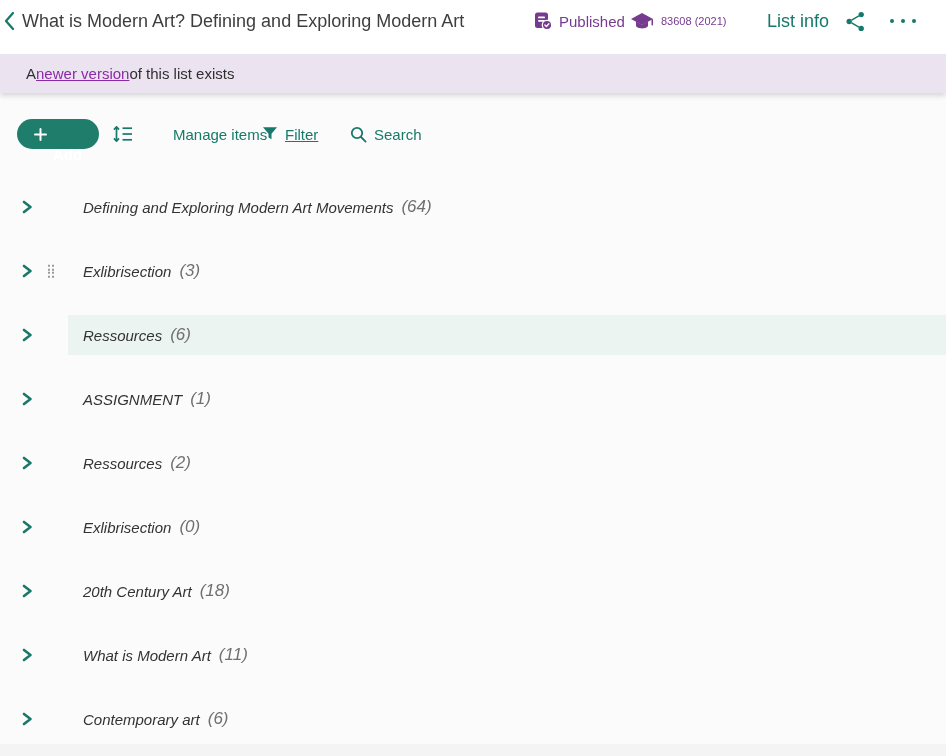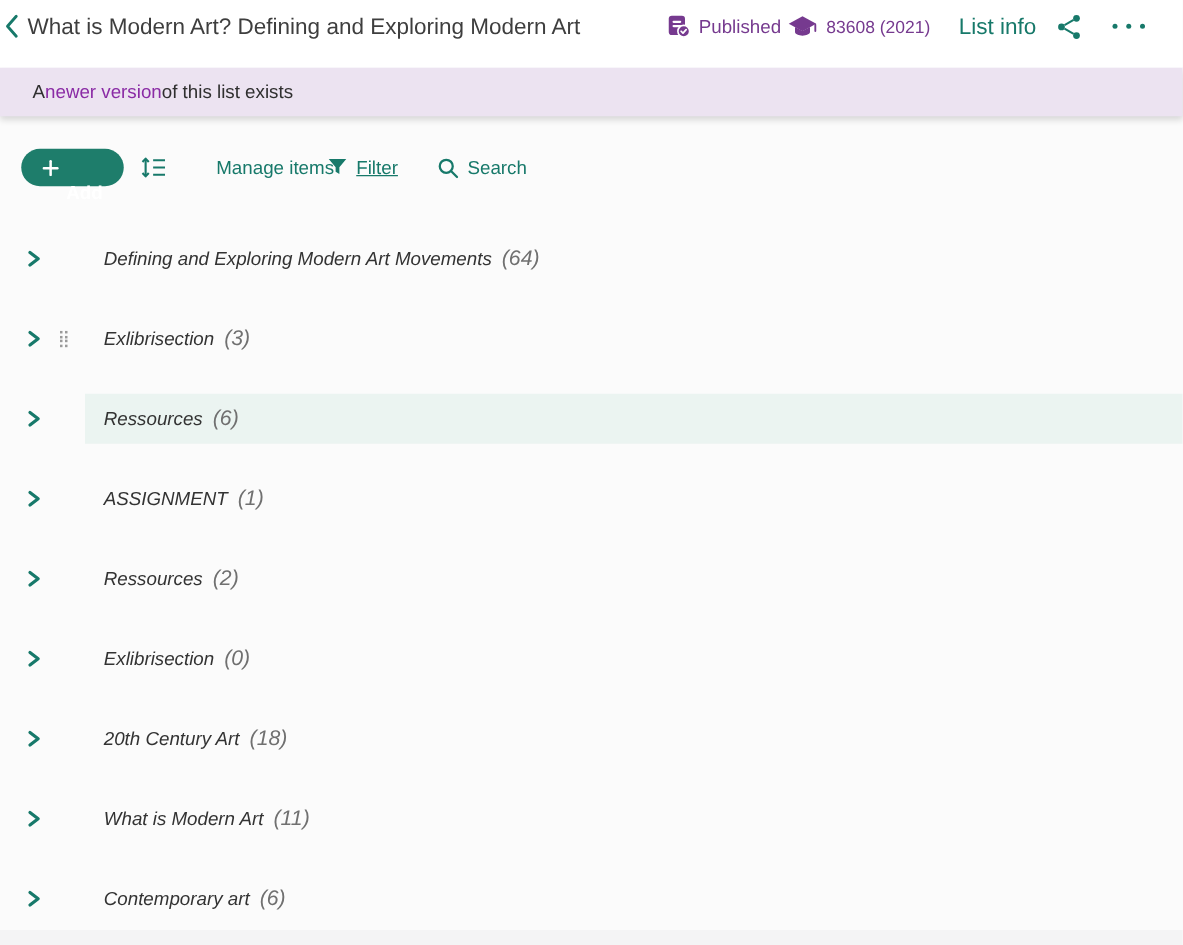--- a/index.html
+++ b/index.html
@@ -12,32 +12,32 @@
   body{
     position:relative;overflow:hidden;background:var(--page-bg);
     font-family:"Liberation Sans","DejaVu Sans",sans-serif;color:var(--text);
   }
   
   .header{position:absolute;top:0;left:0;width:946px;height:54px;background:#ffffff;z-index:3;}
   .header .h-item{position:absolute;top:0;height:42px;display:flex;align-items:center;gap:7px;}
   .back-btn{left:2px;cursor:pointer;}
   .page-title{left:22px;font-size:18px;color:var(--text);white-space:nowrap;}
   .published{left:534px;color:var(--purple);font-size:15px;}
-  .course{left:630px;color:var(--purple);font-size:14px;}
+  .course{left:630px;color:var(--purple);font-size:11px;}
   .list-info{left:767px;color:var(--teal);font-size:18px;cursor:pointer;}
   .share{left:845px;cursor:pointer;}
   .more{left:890px;cursor:pointer;display:flex;gap:4px;}
   .more i{width:4px;height:4px;border-radius:50%;background:var(--teal);display:block;}
   
   .banner{
     position:absolute;top:54px;left:0;width:946px;height:39px;background:var(--banner-bg);
     display:flex;align-items:center;padding-left:26px;font-size:15px;color:#2f2f2f;z-index:2;
     box-shadow:0 3px 5px rgba(0,0,0,0.14);
   }
-  .banner a{color:var(--purple-link);cursor:pointer;text-align:right;}
+  .banner a{color:var(--purple-link);text-decoration:underline;cursor:pointer;text-align:right;}
   
   .toolbar-item{position:absolute;top:119px;height:30px;display:flex;align-items:center;gap:7px;
     color:var(--teal);font-size:15px;cursor:pointer;background:none;border:none;font-family:inherit;}
   .add-btn{left:17px;background:var(--teal-btn);color:#ffffff;border-radius:16px;padding:0 17px;gap:6px;}
   .add-btn span{font-weight:600;font-size:15px;margin-top:40px;}
   .manage-btn{left:113px;gap:40px;}
   .filter-btn{left:262px;text-decoration:underline;}
   .search-btn{left:350px;}
   
   .section-row{position:absolute;left:0;width:946px;height:40px;cursor:pointer;}

